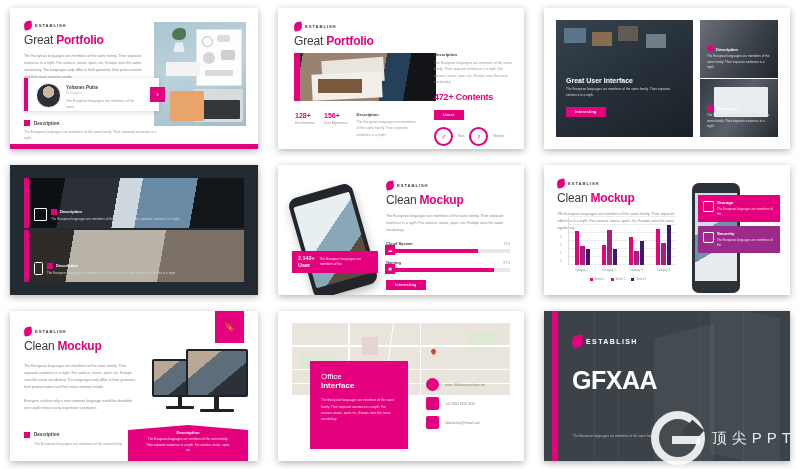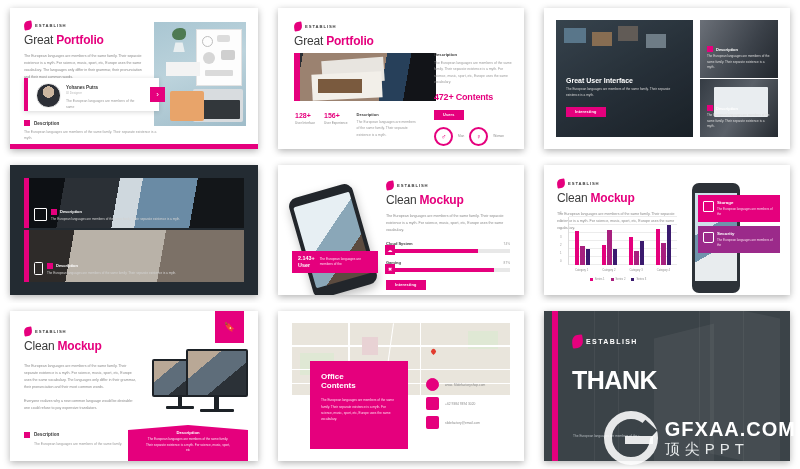--- a/index.html
+++ b/index.html
@@ -164,21 +164,21 @@
   .s7-desc{position:absolute;left:14px;bottom:14px;width:122px;}
   
   .s8-map{position:absolute;left:14px;top:12px;right:14px;height:72px;
     background:#e9e5dc;}
   .s8-road{position:absolute;background:#fff;}
   .s8-green{position:absolute;background:#dfe8d4;}
   .s8-pin{position:absolute;width:5px;height:5px;background:#e23b2e;border-radius:50% 50% 50% 0;
     transform:rotate(-45deg);}
   .s8-box{position:absolute;left:32px;top:50px;width:98px;height:88px;background:#E5007D;
     padding:12px 11px;box-sizing:border-box;}
-  .s8-t1{font-size:8px;color:#fff;font-weight:700;line-height:1.08;}
+  .s8-t1{font-size:8px;color:#fff;font-weight:400;line-height:1.08;}
   .s8-t2{font-size:8px;color:#fff;font-weight:bold;line-height:1.08;}
   .s8-bp{font-size:3.2px;line-height:2;color:#ffd6ec;margin-top:7px;}
   .s8-contact{position:absolute;left:148px;bottom:26px;width:106px;}
   .s8-crow{display:flex;align-items:center;gap:6px;margin-bottom:6px;}
   .s8-cico{width:11px;height:11px;border-radius:50%;border:1.4px solid #E5007D;flex:0 0 auto;
     display:flex;align-items:center;justify-content:center;color:#E5007D;font-size:5px;}
   .s8-cico.sq{border-radius:1.5px;}
   .s8-ctxt{font-size:3.3px;color:#8a8a8a;}
   
   .s9{position:absolute;inset:0;background:#3b4348;overflow:hidden;}
@@ -565,21 +565,21 @@
           <div class="s8-road" style="left:56px;top:0;width:1.6px;height:100%"></div>
           <div class="s8-road" style="left:128px;top:0;width:1.2px;height:100%"></div>
           <div class="s8-road" style="left:96px;top:0;width:1px;height:100%;transform:rotate(8deg)"></div>
           <div class="s8-road" style="left:0;top:60px;width:100%;height:1px"></div>
           <div style="position:absolute;left:70px;top:14px;width:16px;height:18px;background:#e8d2d4"></div>
           <div class="s8-pin" style="left:139px;top:26px"></div>
         </div>
 
         <div class="s8-box">
           <div class="s8-t1">Office</div>
-          <div class="s8-t2">Contents</div>
+          <div class="s8-t2">Interface</div>
           <div class="s8-bp">The European languages are members of the same family. Their separate existence is a myth. For science, music, sport, etc, Europe uses the same vocabulary.</div>
         </div>
 
         <div class="s8-contact">
           <div class="s8-crow">
             <span class="s8-cico" style="background:#E5007D"></span>
             <span class="s8-ctxt">www. Slidefactoryshop.com</span>
           </div>
           <div class="s8-crow">
             <span class="s8-cico sq">✆</span>
@@ -601,29 +601,28 @@
           <div class="s9-bldg" style="left:110px;top:20px;width:60px;height:140px;transform:skewY(-14deg)"></div>
           <div class="s9-bldg" style="right:10px;top:0;width:70px;height:100%;transform:skewY(12deg)"></div>
           <div class="s9-bldg" style="right:46px;top:0;width:1px;height:100%"></div>
           <div class="s9-bldg" style="right:90px;top:0;width:1px;height:100%"></div>
           <div class="s9-stripe"></div>
           <div class="s9-logo logo big">
             <span class="mark"></span>
             <span class="wordmark">ESTABLISH</span>
           </div>
           <div class="s9-ty">
-            <div>THANK</div>
+            <div>GFXAA</div>
           </div>
           <div class="s9-fine">The European languages are members of the same family.</div>
         </div>
       </div>
     </div>
 
   </div>
 
   <div class="wm">
     <div class="g"></div>
     <div class="txt">
-      <div class="l1">GFXAA.COM</div>
       <div class="l2">顶尖PPT</div>
     </div>
   </div>
 </div>
 
 </body></html>

